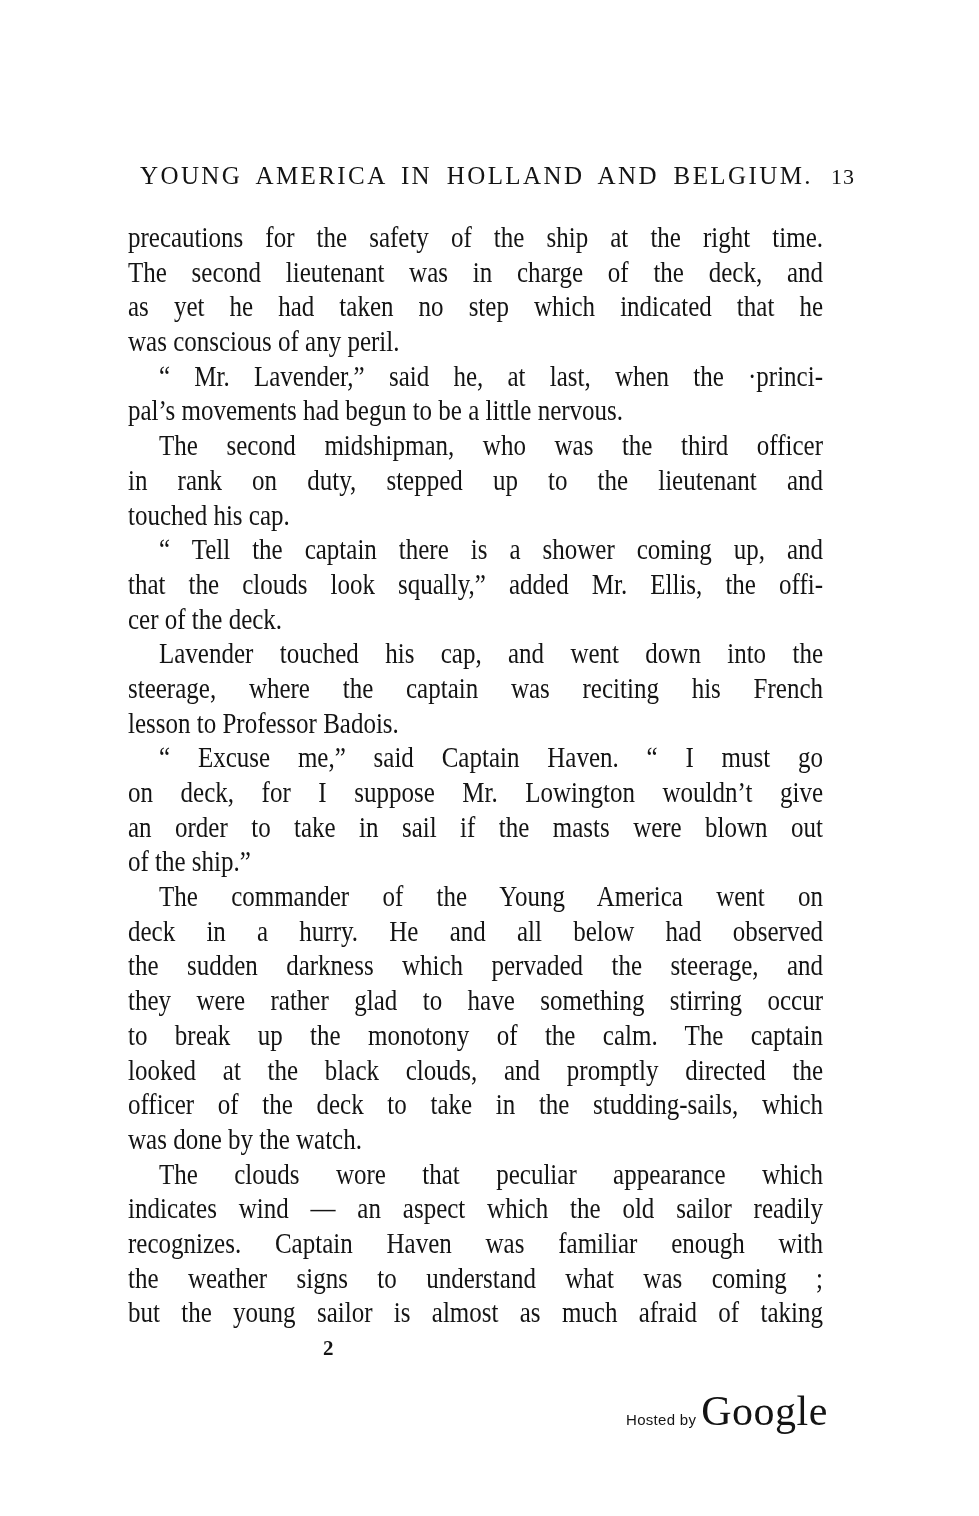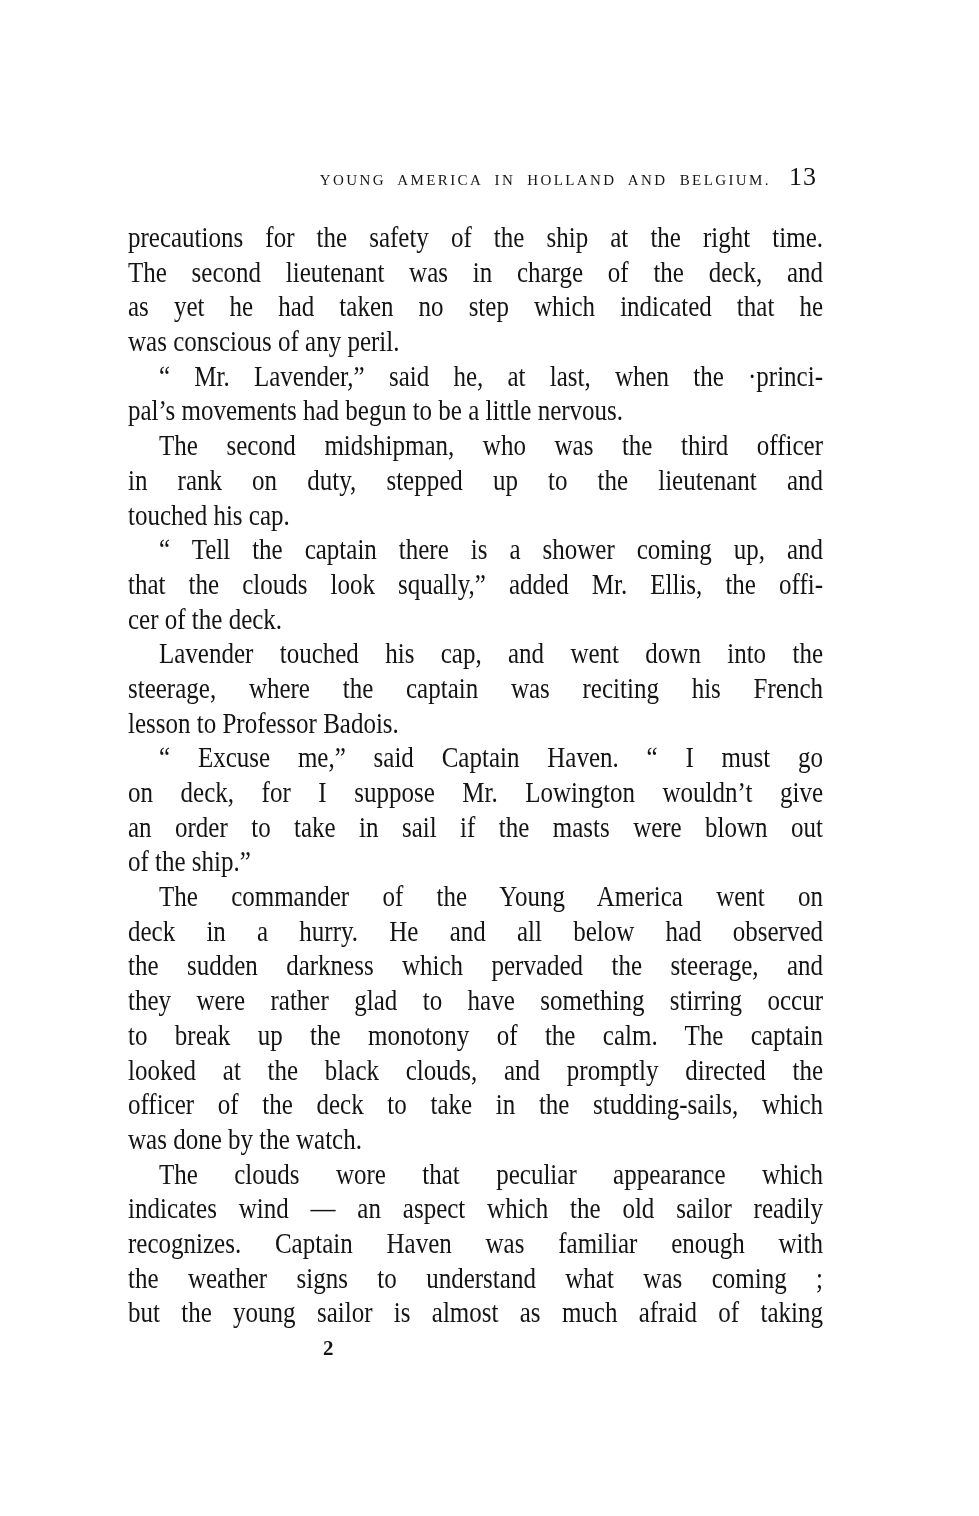--- a/index.html
+++ b/index.html
@@ -24,28 +24,28 @@
     position: absolute;
     top: 162px;
     left: 122px;
     width: 695px;
     display: flex;
     align-items: baseline;
   }
   .head-title {
     flex: 1;
     text-align: right;
-    font-size: 15px;
+    font-size: 25px;
     letter-spacing: 2.4px;
     word-spacing: 6px;
     white-space: nowrap;
     padding-left: 18px;
   }
   .head-page-number {
-    font-size: 26px;
+    font-size: 22px;
     letter-spacing: 1px;
     padding-left: 18px;
   }
   
   .body-text {
     position: absolute;
     top: 221px;
     left: 128px;
     width: 695px;
   }
@@ -135,14 +135,18 @@
       <div class="line noj">was done by the watch.</div>
       <div class="line ind">The clouds wore that peculiar appearance which</div>
       <div class="line">indicates wind — an aspect which the old sailor readily</div>
       <div class="line">recognizes.  Captain Haven was familiar enough with</div>
       <div class="line">the weather signs to understand what was coming ;</div>
       <div class="line">but the young sailor is almost as much afraid of taking</div>
     </div>
 
   <div class="signature-mark">2</div>
 
+  <div class="watermark">
+    <span class="hosted-by">Hosted by</span>
+    <span class="google-logo">Google</span>
+  </div>
 
 </div>
 
 </body></html>

